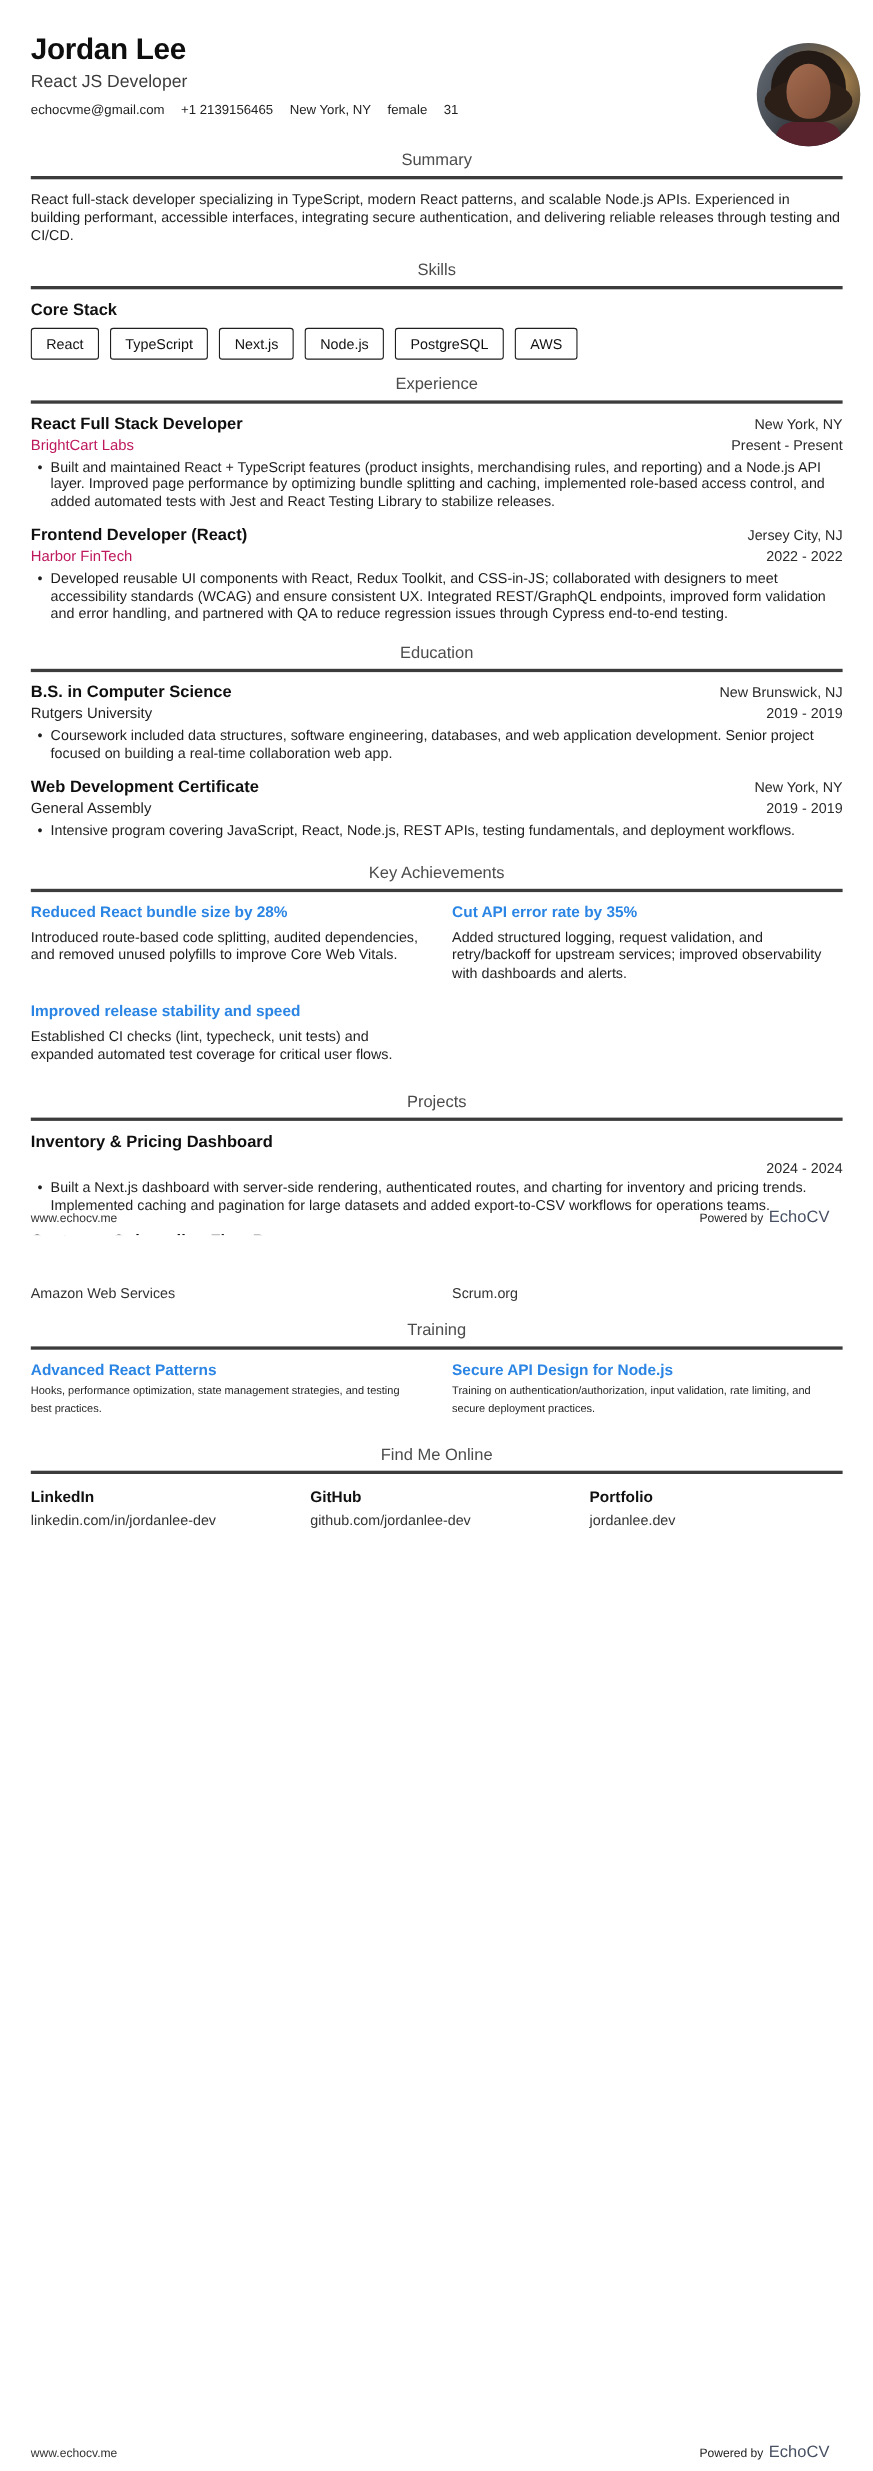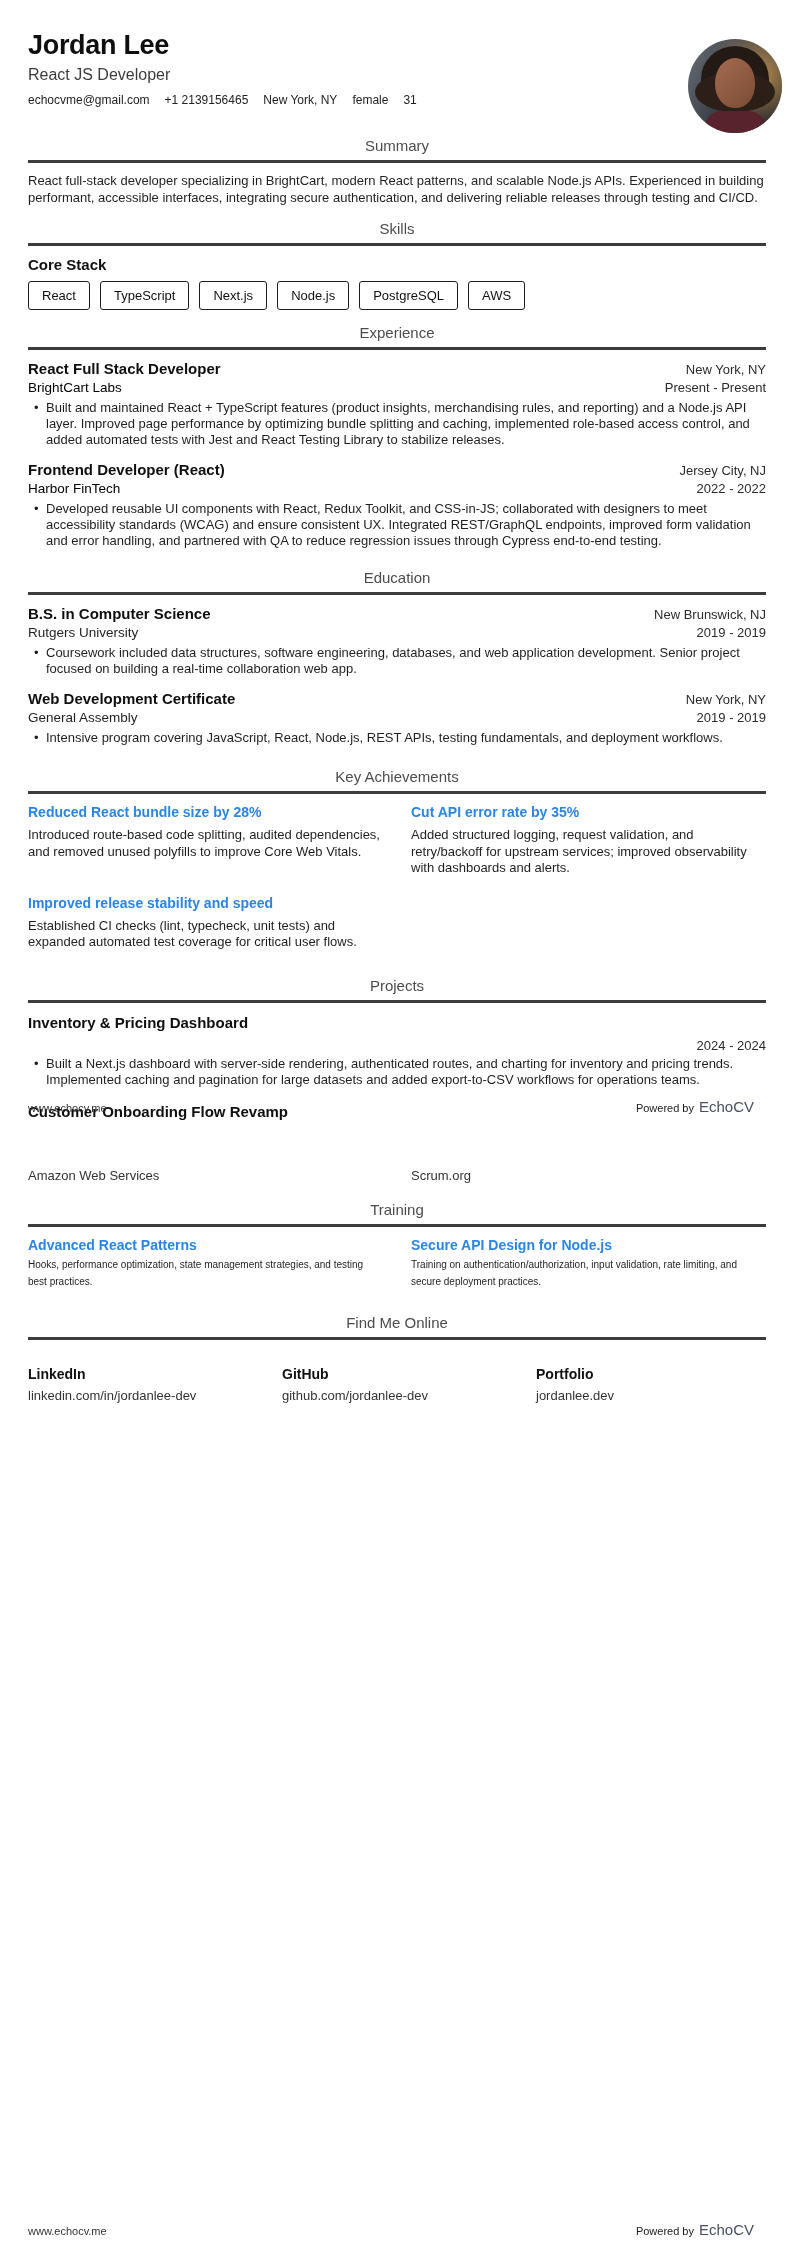--- a/index.html
+++ b/index.html
@@ -35,38 +35,38 @@
 
   .group-label{font-size:15px;font-weight:700;color:#111;margin-top:10px;}
   .chips{display:flex;gap:10px;margin-top:8px;}
   .chip{border:1.5px solid #1f1f1f;border-radius:3px;padding:6px 13px;font-size:13px;color:#111;background:#fff;}
 
   .entry{margin-top:9px;}
   .entry + .entry{margin-top:13px;}
   .erow{display:flex;justify-content:space-between;align-items:baseline;}
   .etitle{font-size:15px;font-weight:700;color:#0f0f0f;line-height:20px;}
   .emeta{font-size:13px;color:#2b2b2b;white-space:nowrap;}
-  .company{font-size:13.5px;color:#000000;line-height:18px;text-decoration:none;}
+  .company{font-size:13.5px;color:#be185d;line-height:18px;text-decoration:none;}
   .org{font-size:13.5px;color:#1f1f1f;line-height:18px;}
   .bullet{position:relative;padding-left:18px;font-size:13px;line-height:15.8px;color:#1f1f1f;margin-top:3px;}
   .bullet:before{content:"•";position:absolute;left:6px;top:0;color:#1f1f1f;}
 
   .grid2{display:grid;grid-template-columns:1fr 1fr;column-gap:28px;row-gap:18px;margin-top:10px;}
   .ach-title{font-size:14px;font-weight:700;color:#2b85e4;}
   .ach-text{font-size:13px;line-height:16.5px;color:#1f1f1f;margin-top:7px;}
 
   .pdate{display:block;text-align:right;font-size:13px;color:#2b2b2b;margin-top:4px;}
   .proj .etitle{line-height:22px;}
   .proj + .proj{margin-top:14px;}
   .issuer{font-size:13px;color:#333;}
 
   .tr-title{font-size:14px;font-weight:700;color:#2b85e4;}
   .tr-text{font-size:10px;line-height:16.5px;color:#1f1f1f;margin-top:4px;}
 
-  .grid3{display:grid;grid-template-columns:1fr 1fr 1fr;column-gap:24px;margin-top:26px;}
+  .grid3{display:grid;grid-template-columns:1fr 1fr 1fr;column-gap:24px;margin-top:12px;}
   .link-label{font-size:14px;font-weight:700;color:#101010;}
   .link-url{font-size:13px;color:#333;margin-top:6px;text-decoration:none;display:block;}
 
   .page-footer{position:absolute;left:28px;right:40px;bottom:8px;display:flex;justify-content:space-between;align-items:baseline;}
   .footer-site{font-size:11px;color:#333;text-decoration:none;}
   .powered{font-size:11px;color:#1c1c1c;}
   .brand{font-size:15px;color:#475063;margin-left:5px;text-decoration:none;}
 </style>
 </head>
 <body>
@@ -86,21 +86,21 @@
     <div class="avatar">
       <div class="glow"></div>
       <div class="hair"></div>
       <div class="face"></div>
       <div class="torso"></div>
     </div>
   </header>
 
   <section class="sec">
     <div class="sec-head">Summary</div>
-    <p class="body-text">React full-stack developer specializing in BrightCart, modern React patterns, and scalable Node.js APIs. Experienced in building performant, accessible interfaces, integrating secure authentication, and delivering reliable releases through testing and CI/CD.</p>
+    <p class="body-text">React full-stack developer specializing in TypeScript, modern React patterns, and scalable Node.js APIs. Experienced in building performant, accessible interfaces, integrating secure authentication, and delivering reliable releases through testing and CI/CD.</p>
   </section>
 
   <section class="sec sec-skills">
     <div class="sec-head">Skills</div>
     <div class="group-label">Core Stack</div>
     <div class="chips">
       <span class="chip">React</span>
       <span class="chip">TypeScript</span>
       <span class="chip">Next.js</span>
       <span class="chip">Node.js</span>

